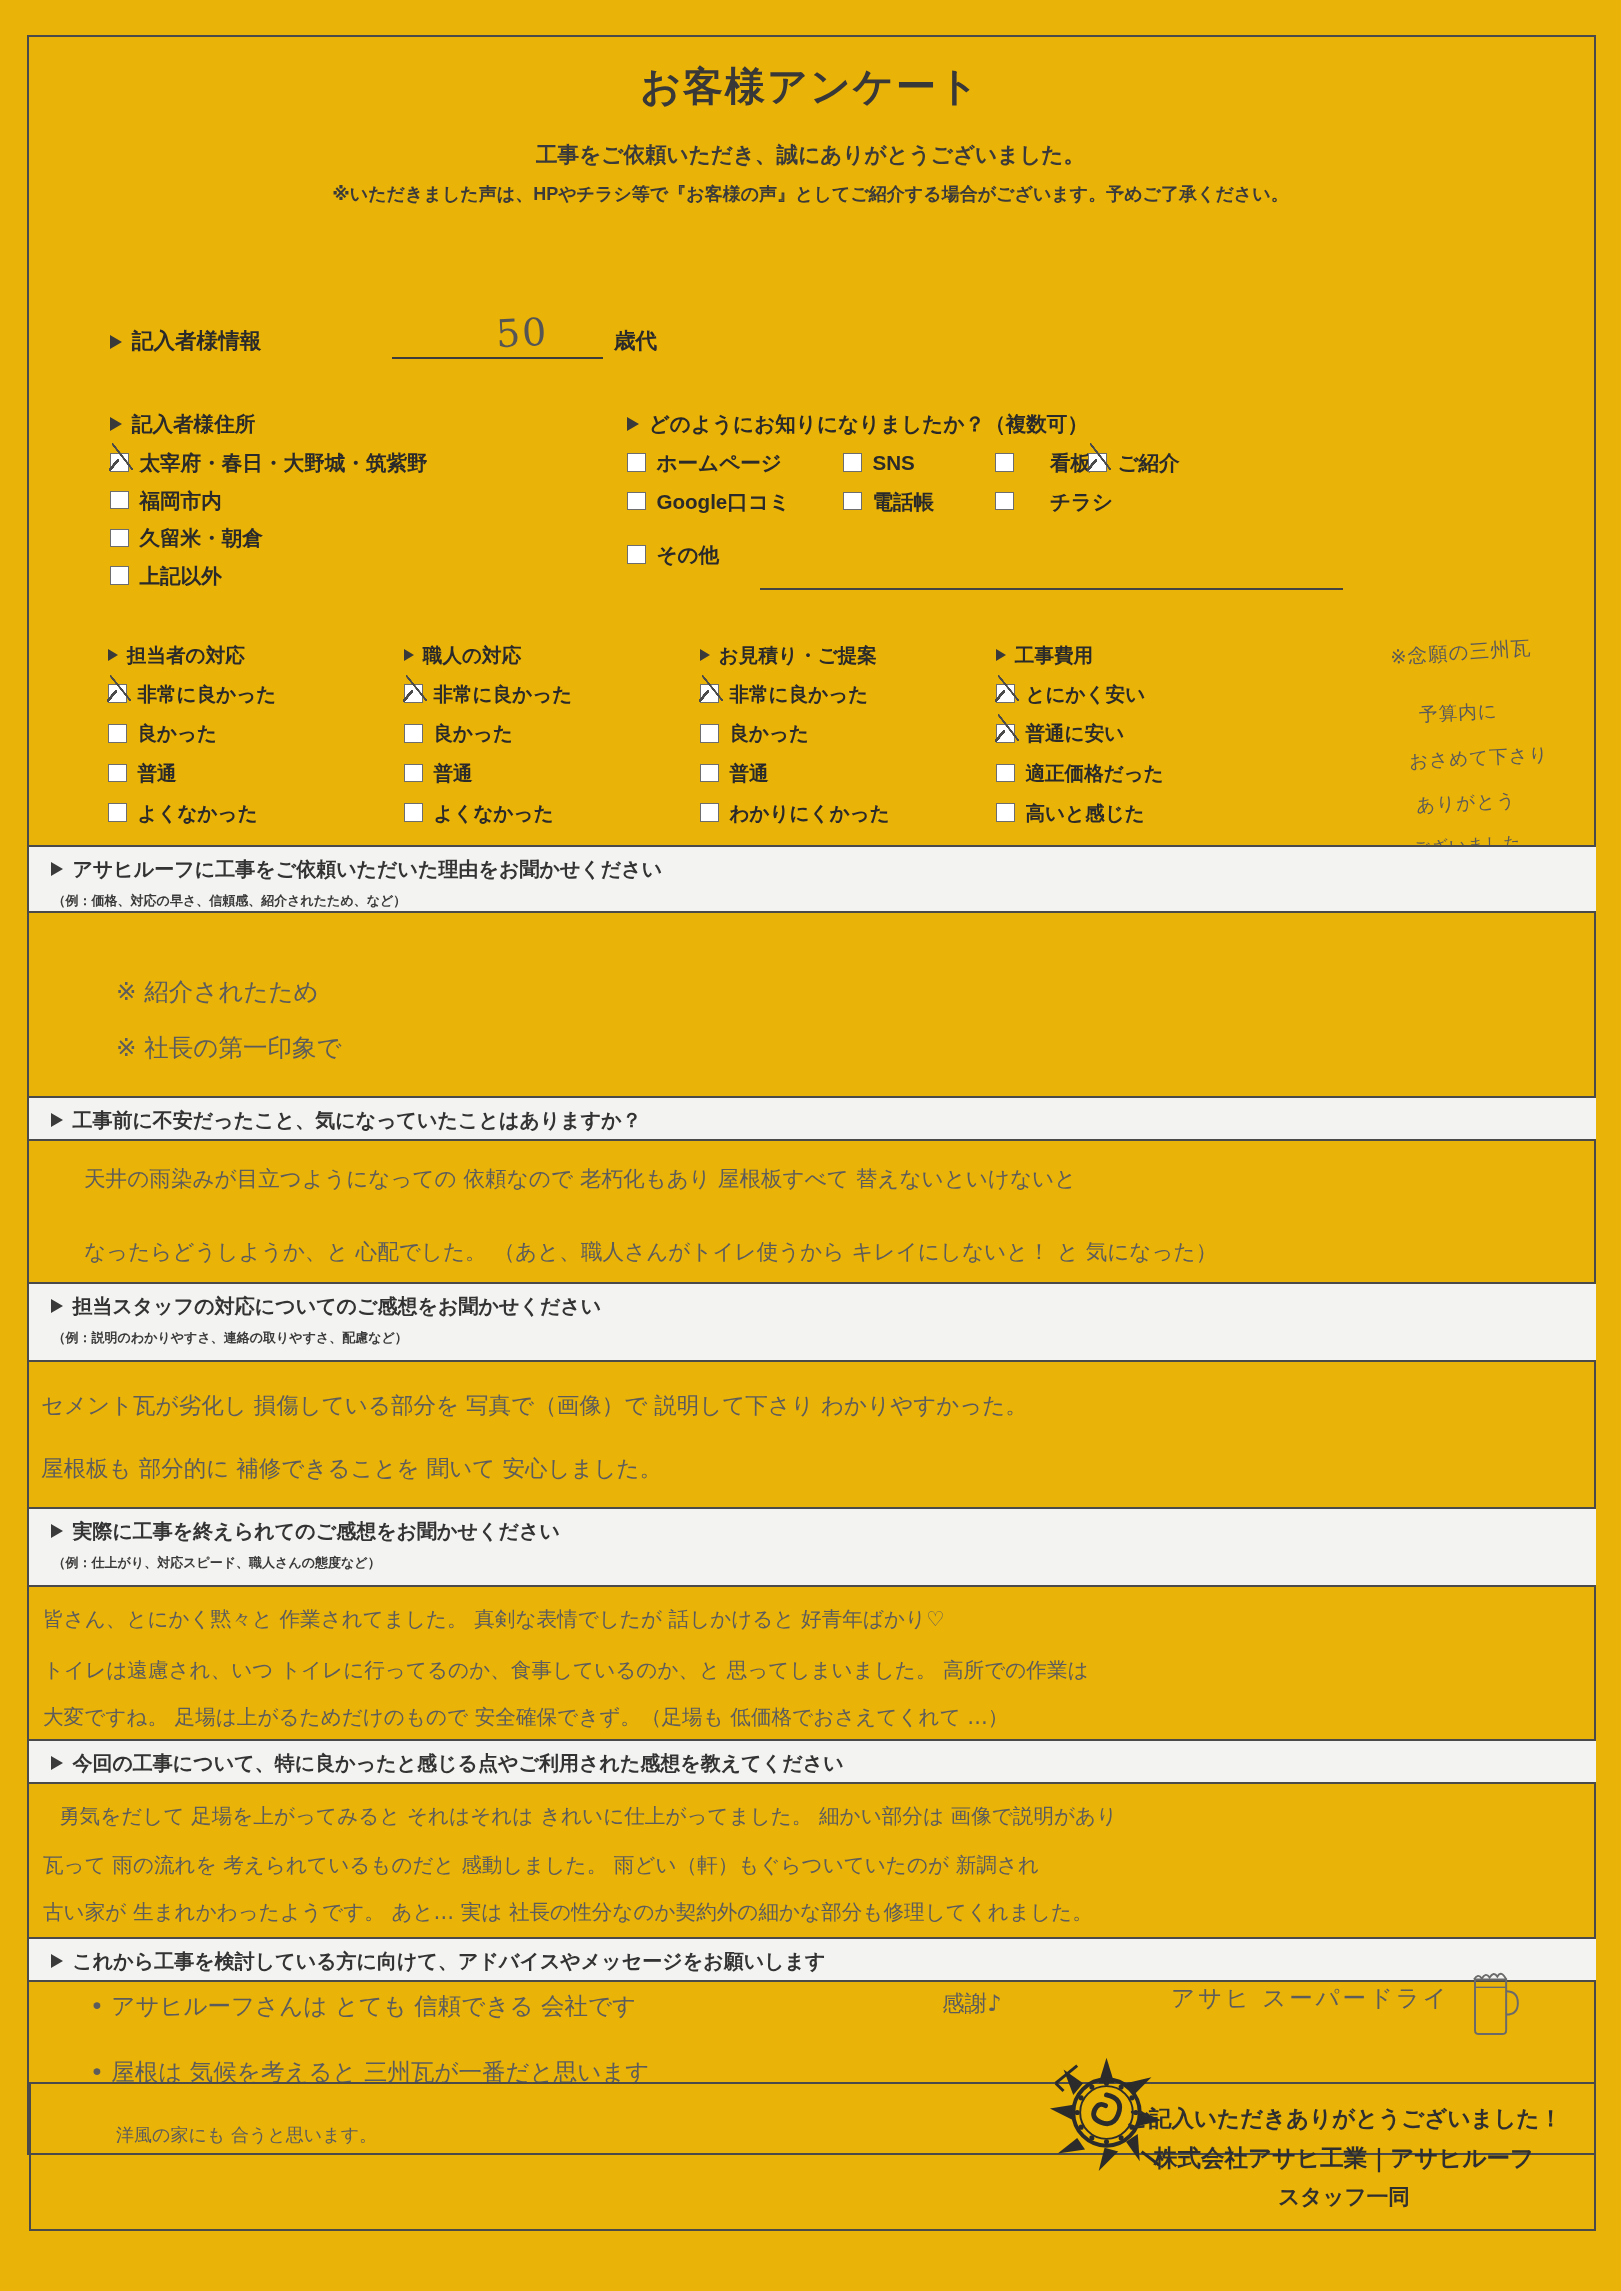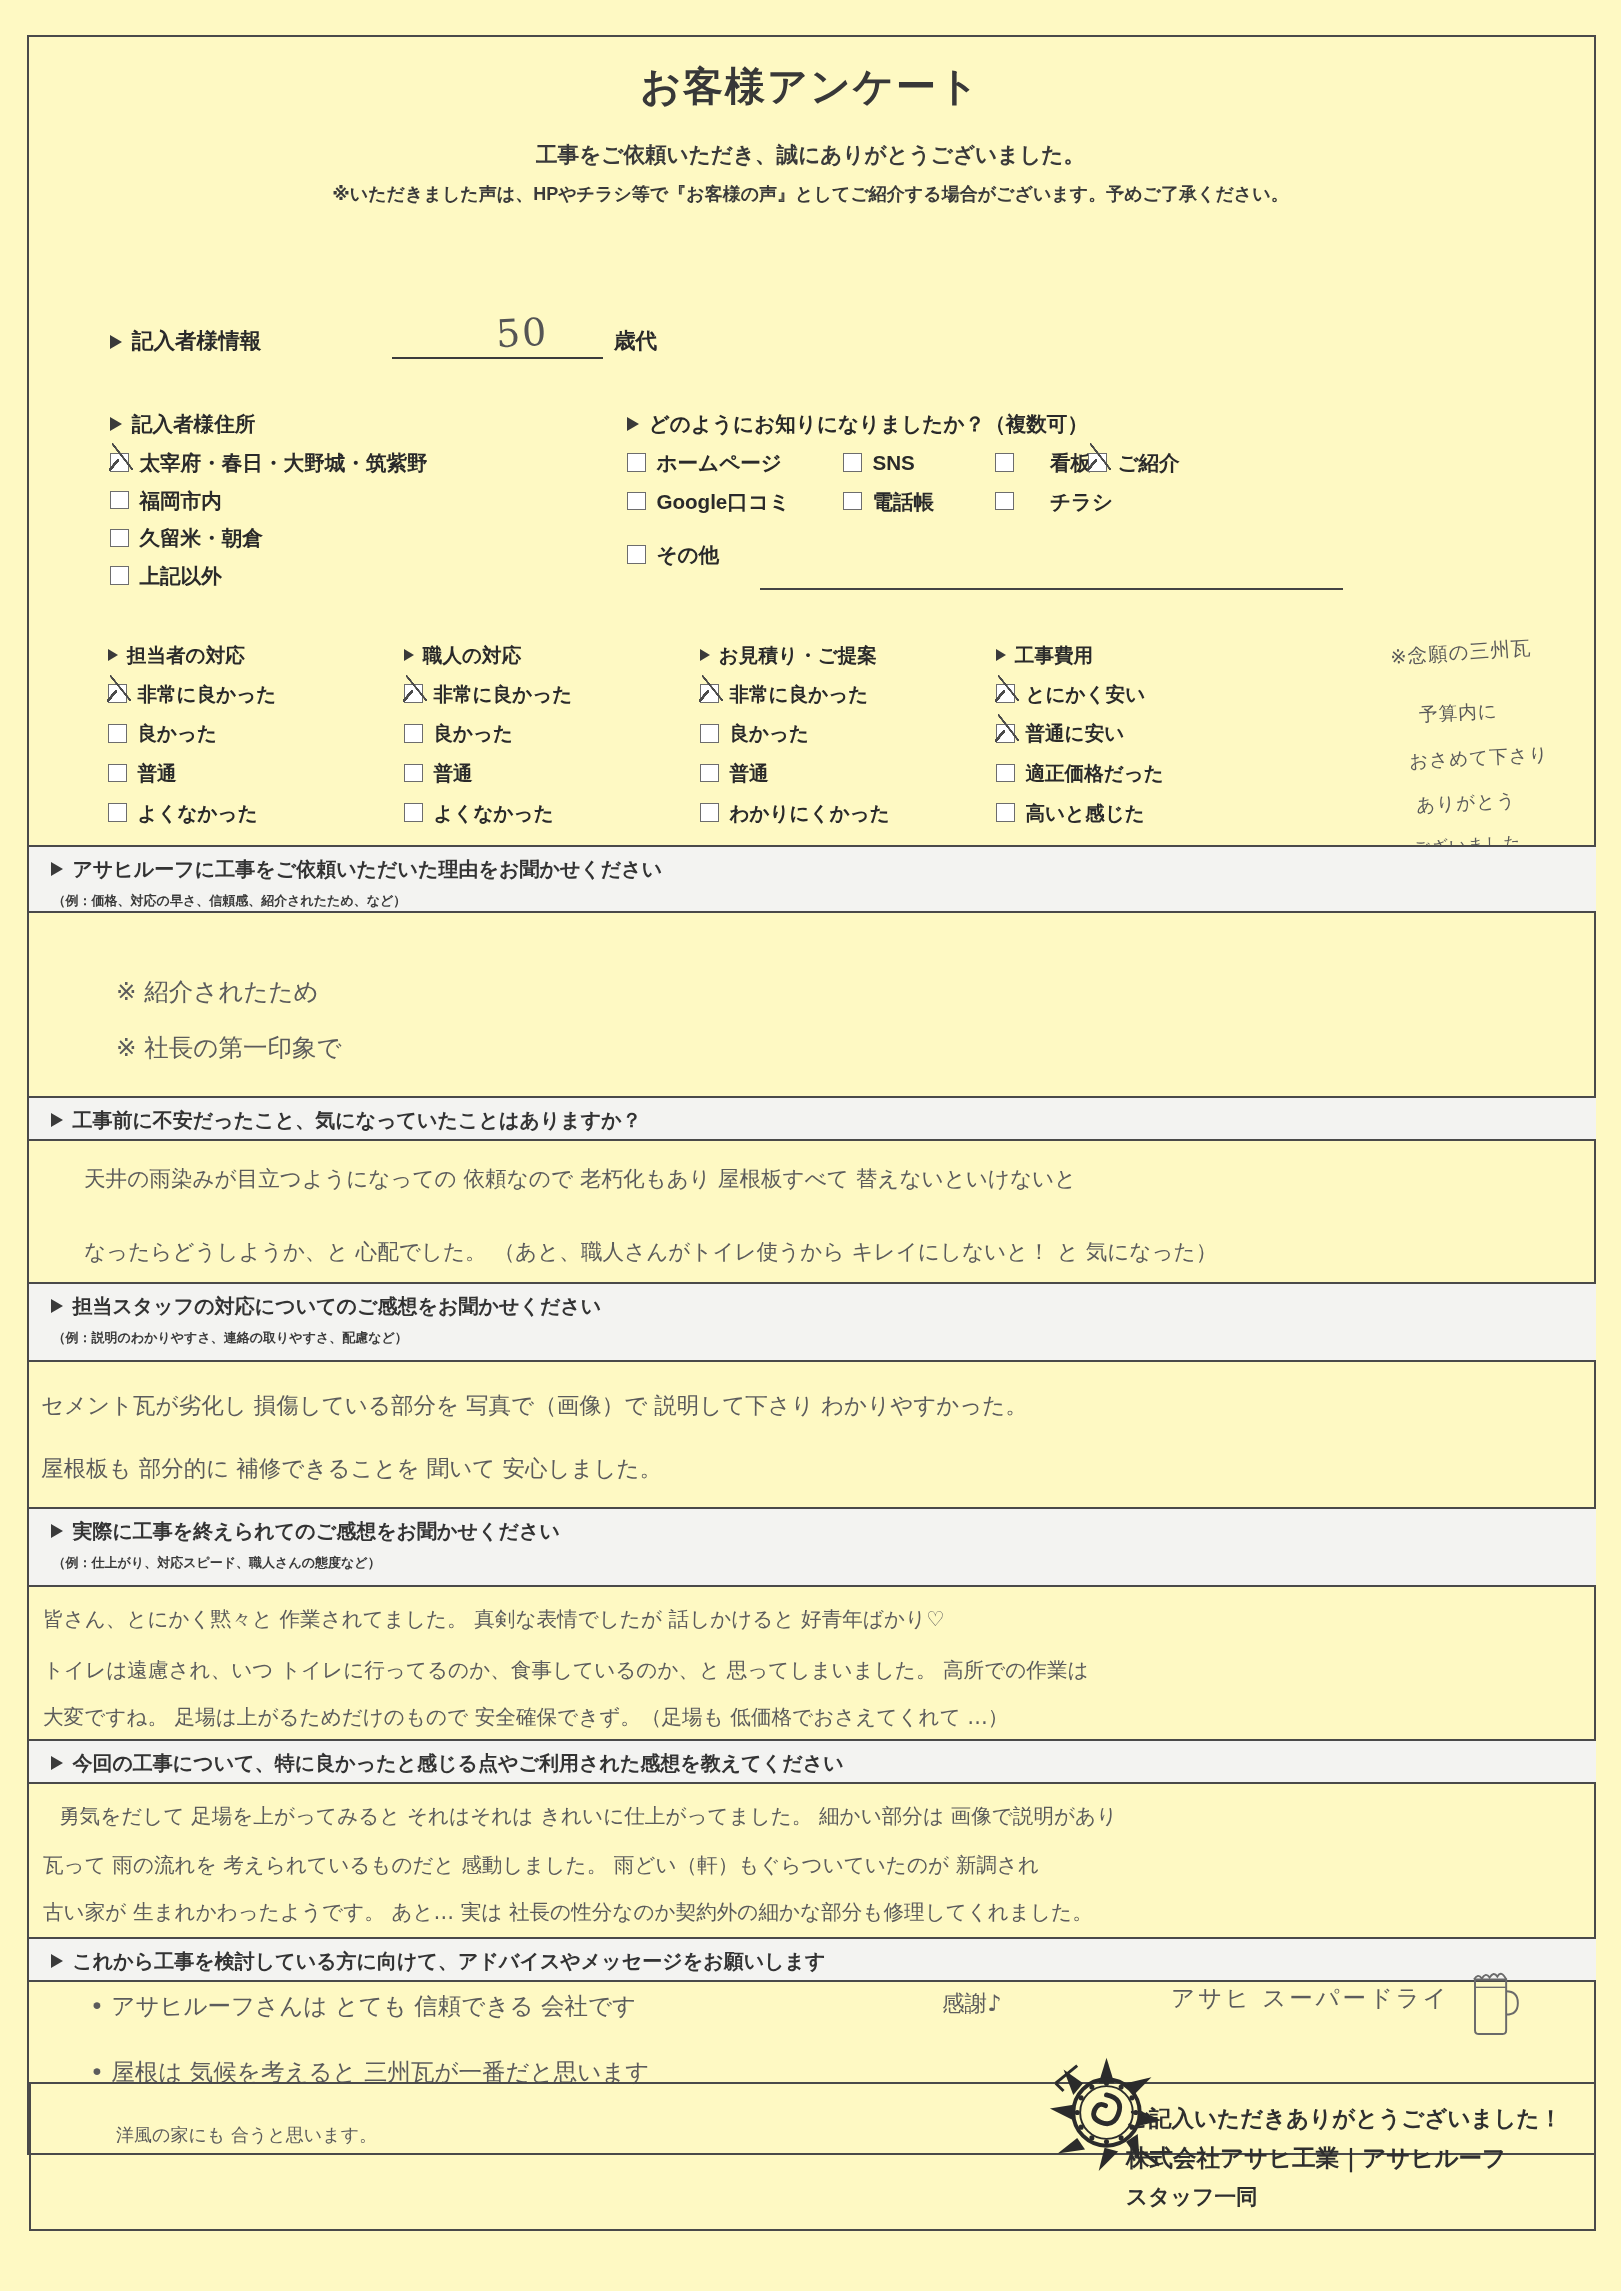--- a/index.html
+++ b/index.html
@@ -6,21 +6,21 @@
   html,body{margin:0;padding:0;background:#fff;}
   body{
     width:1621px;height:2292px;
     font-family:"Liberation Sans","DejaVu Sans",sans-serif;
     color:#2a2a2a;
     position:relative;
     overflow:hidden;
   }
   .page{
     position:absolute;inset:0;
-    background:#fef9c3;
+    background:#eab308;
     text-decoration:underline;
   }
   
   .sheet-border{
     position:absolute;
     left:27.4px;top:35px;right:25.5px;bottom:137px;
     border:2px solid #4a4a4a;
     box-sizing:border-box;
   }
   
@@ -139,21 +139,21 @@
     color:#5c5c5c;
     white-space:nowrap;
   }
 
   
   .footer-box{
     position:absolute;left:29px;right:25.5px;top:2082px;height:149px;
     border:2px solid #4a4a4a;box-sizing:border-box;
   }
   .foot-txt{
-    position:absolute;right:59px;top:2103px;text-align:left;
+    position:absolute;right:59px;top:2103px;text-align:center;
   }
   .foot-txt .l1{font-size:22.5px;font-weight:bold;color:#2f2f2f;}
   .foot-txt .l2{font-size:23.5px;font-weight:bold;color:#2f2f2f;margin-top:7.8px;}
   .foot-txt .l3{font-size:21.6px;font-weight:bold;color:#2f2f2f;margin-top:7.8px;}
   .logo{position:absolute;left:1044px;top:2050px;width:125px;height:125px;}
   .beer{position:absolute;left:1465px;top:1962px;}
   .asahi-hand{
     position:absolute;left:1171px;top:1982px;
     font-family:"DejaVu Sans",sans-serif;font-size:23.5px;color:#5c5c5c;
     letter-spacing:2.9px;

